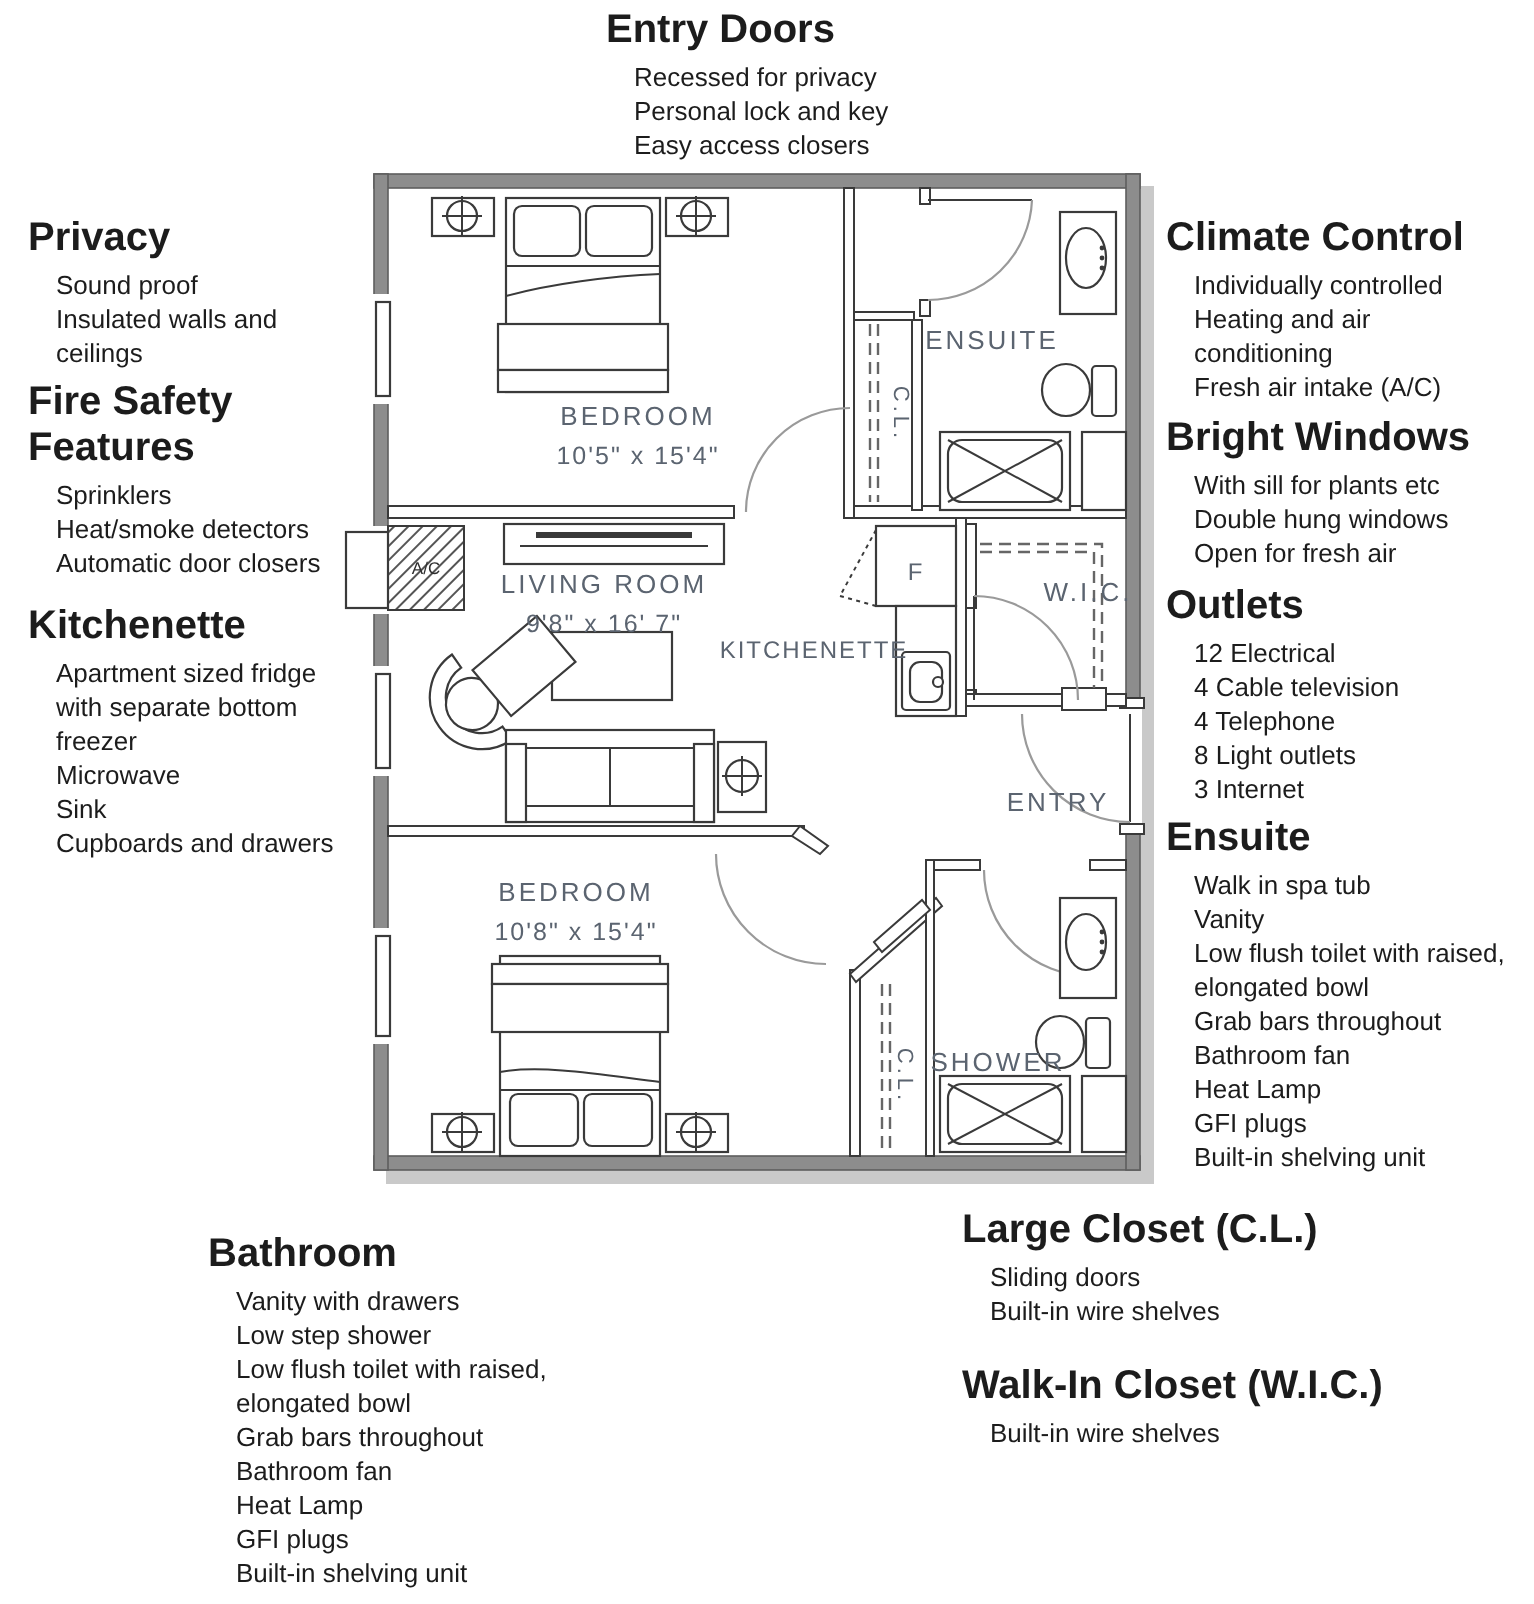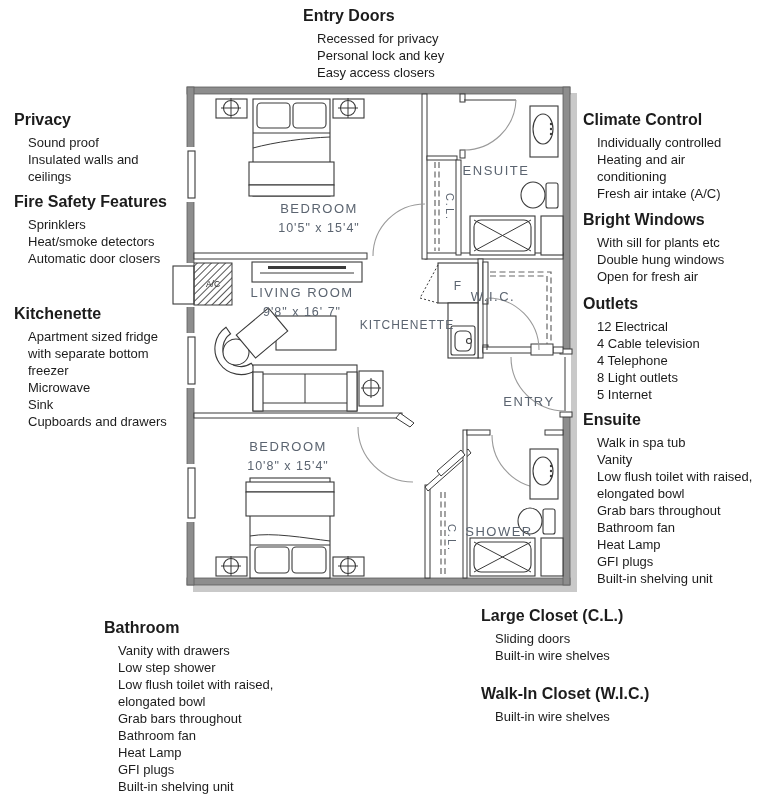--- a/index.html
+++ b/index.html
@@ -16,21 +16,21 @@
   .iw{fill:#fff;stroke:var(--line);stroke-width:1;}
   .furn{fill:#fff;stroke:var(--line);stroke-width:1.1;}
   .solid{fill:var(--line);stroke:none;}
   .thin{fill:none;stroke:var(--line);stroke-width:1;}
   .arc{fill:none;stroke:var(--door_arc);stroke-width:1.1;}
   .dash{fill:none;stroke:#666;stroke-width:1.2;stroke-dasharray:6 3.5;}
   .dots{fill:none;stroke:var(--line);stroke-width:1;stroke-dasharray:2 2.2;}
   .gap{fill:#fff;stroke:none;}
   
   .note{position:absolute;}
-  .note h2{margin:0 0 3px 0;font-size:16px;line-height:23px;font-weight:bold;color:var(--text);}
+  .note h2{margin:0 0 3px 0;font-size:20px;line-height:23px;font-weight:bold;color:var(--text);}
   .note .items{padding-left:14px;}
   .note .items div{font-size:13px;line-height:17px;white-space:nowrap;color:var(--text);}
   
   .room-label{position:absolute;transform:translate(-50%,-50%);color:var(--room_label);
               font-size:13px;letter-spacing:1.5px;white-space:nowrap;}
   .room-label.dim{font-size:12.5px;letter-spacing:1px;}
   .room-label.small{font-size:12px;letter-spacing:1px;}
   .room-label.vert{writing-mode:vertical-rl;letter-spacing:2px;font-size:11px;}
   .room-label.tiny{font-size:8.5px;letter-spacing:0;color:#2e2e2e;}
 </style>
@@ -249,21 +249,21 @@
     </g>
   </svg>
 
   <span class="room-label" style="left:319px;top:208px">BEDROOM</span>
   <span class="room-label dim" style="left:319px;top:228px">10'5" x 15'4"</span>
   <span class="room-label" style="left:496px;top:170px">ENSUITE</span>
   <span class="room-label vert" style="left:450px;top:207px">C.L.</span>
   <span class="room-label" style="left:302px;top:292px">LIVING ROOM</span>
   <span class="room-label dim" style="left:302px;top:312px">9'8" x 16' 7"</span>
   <span class="room-label small" style="left:407px;top:325px">KITCHENETTE</span>
-  <span class="room-label" style="left:493px;top:296px">W.I.C.</span>
+  <span class="room-label" style="left:544px;top:296px">W.I.C.</span>
   <span class="room-label small" style="left:458px;top:286px">F</span>
   <span class="room-label" style="left:529px;top:401px">ENTRY</span>
   <span class="room-label" style="left:288px;top:446px">BEDROOM</span>
   <span class="room-label dim" style="left:288px;top:466px">10'8" x 15'4"</span>
   <span class="room-label" style="left:499px;top:531px">SHOWER</span>
   <span class="room-label vert" style="left:452px;top:538px">C.L.</span>
   <span class="room-label tiny" style="left:213px;top:284px">A/C</span>
 
   <section class="note" style="left:303px;top:4px">
     <h2>Entry Doors</h2>
@@ -323,21 +323,21 @@
       </div>
   </section>
 
   <section class="note" style="left:583px;top:292px">
     <h2>Outlets</h2>
     <div class="items">
         <div>12 Electrical</div>
         <div>4 Cable television</div>
         <div>4 Telephone</div>
         <div>8 Light outlets</div>
-        <div>5 Internet</div>
+        <div>3 Internet</div>
       </div>
   </section>
 
   <section class="note" style="left:583px;top:408px">
     <h2>Ensuite</h2>
     <div class="items">
         <div>Walk in spa tub</div>
         <div>Vanity</div>
         <div>Low flush toilet with raised,</div>
         <div>elongated bowl</div>

